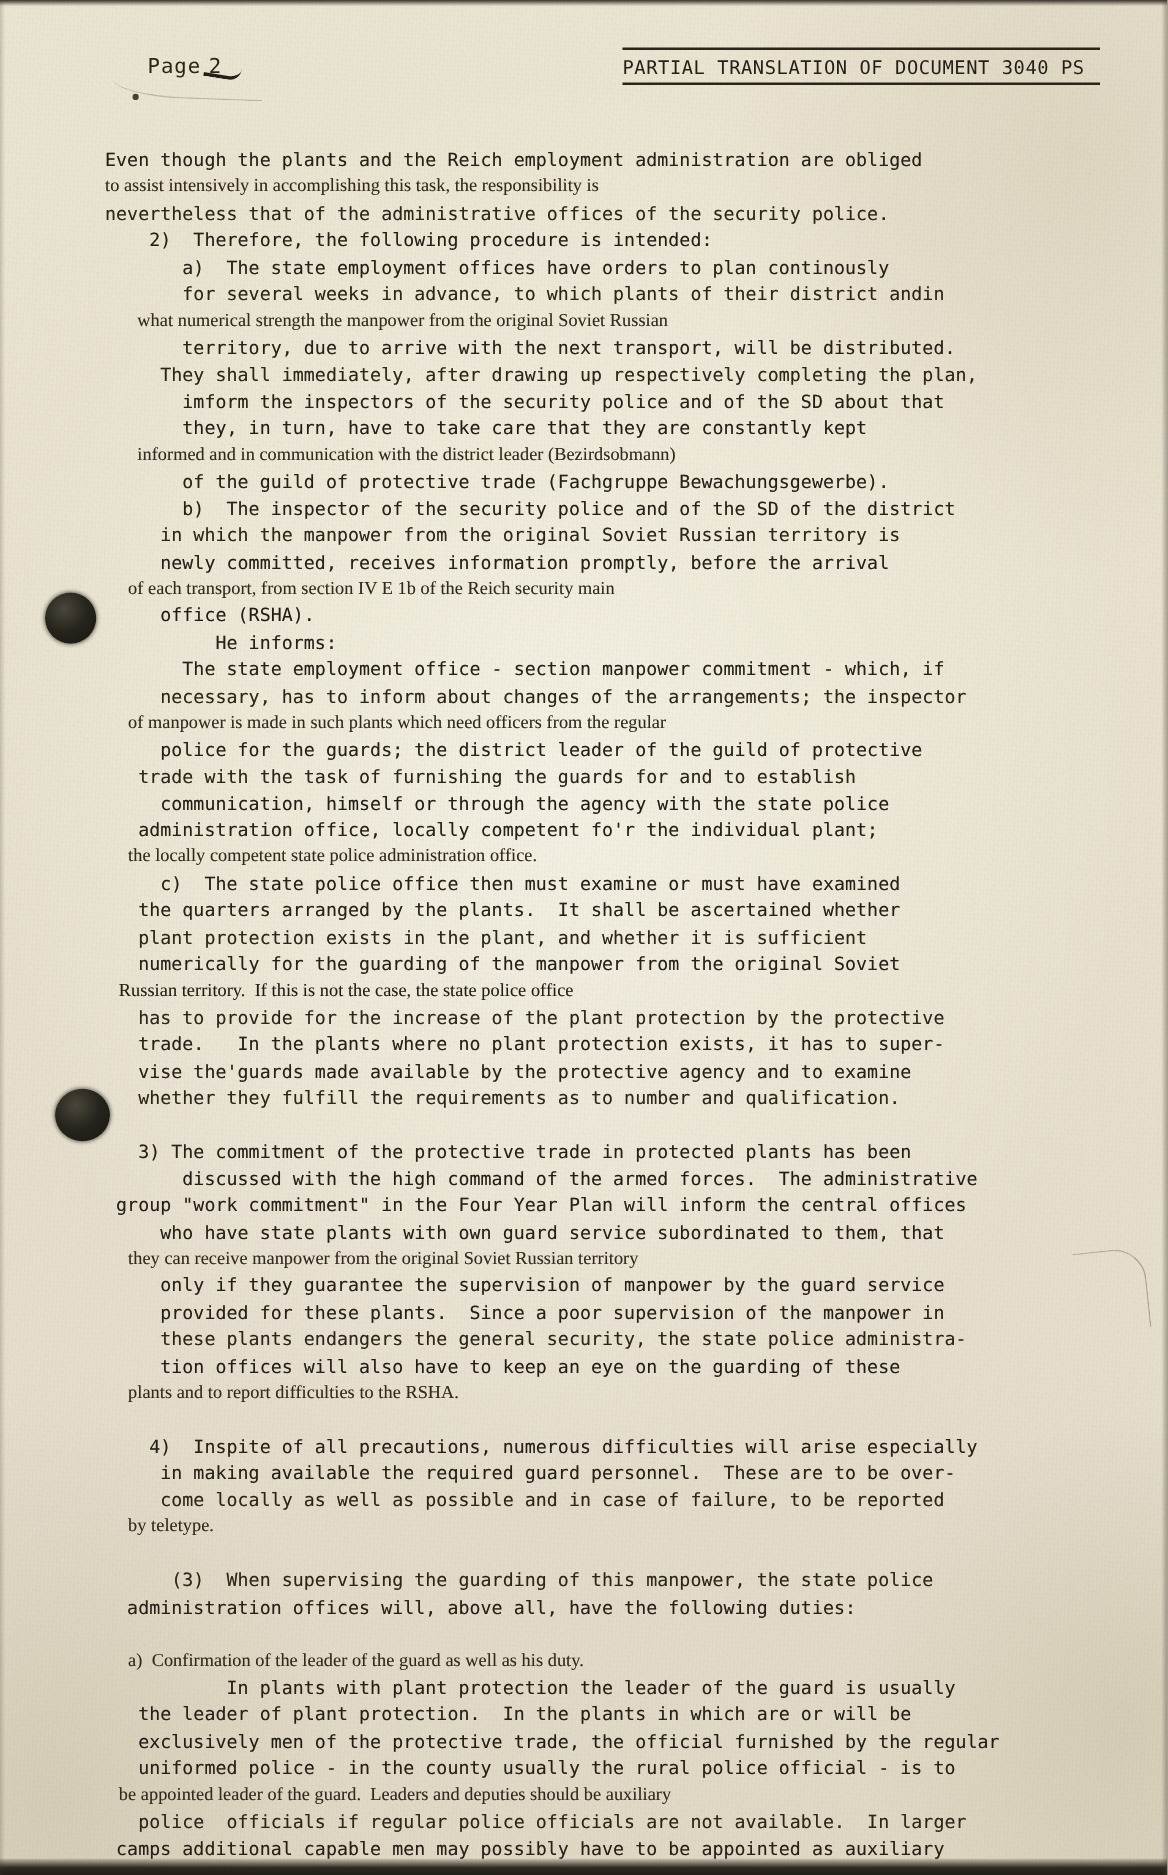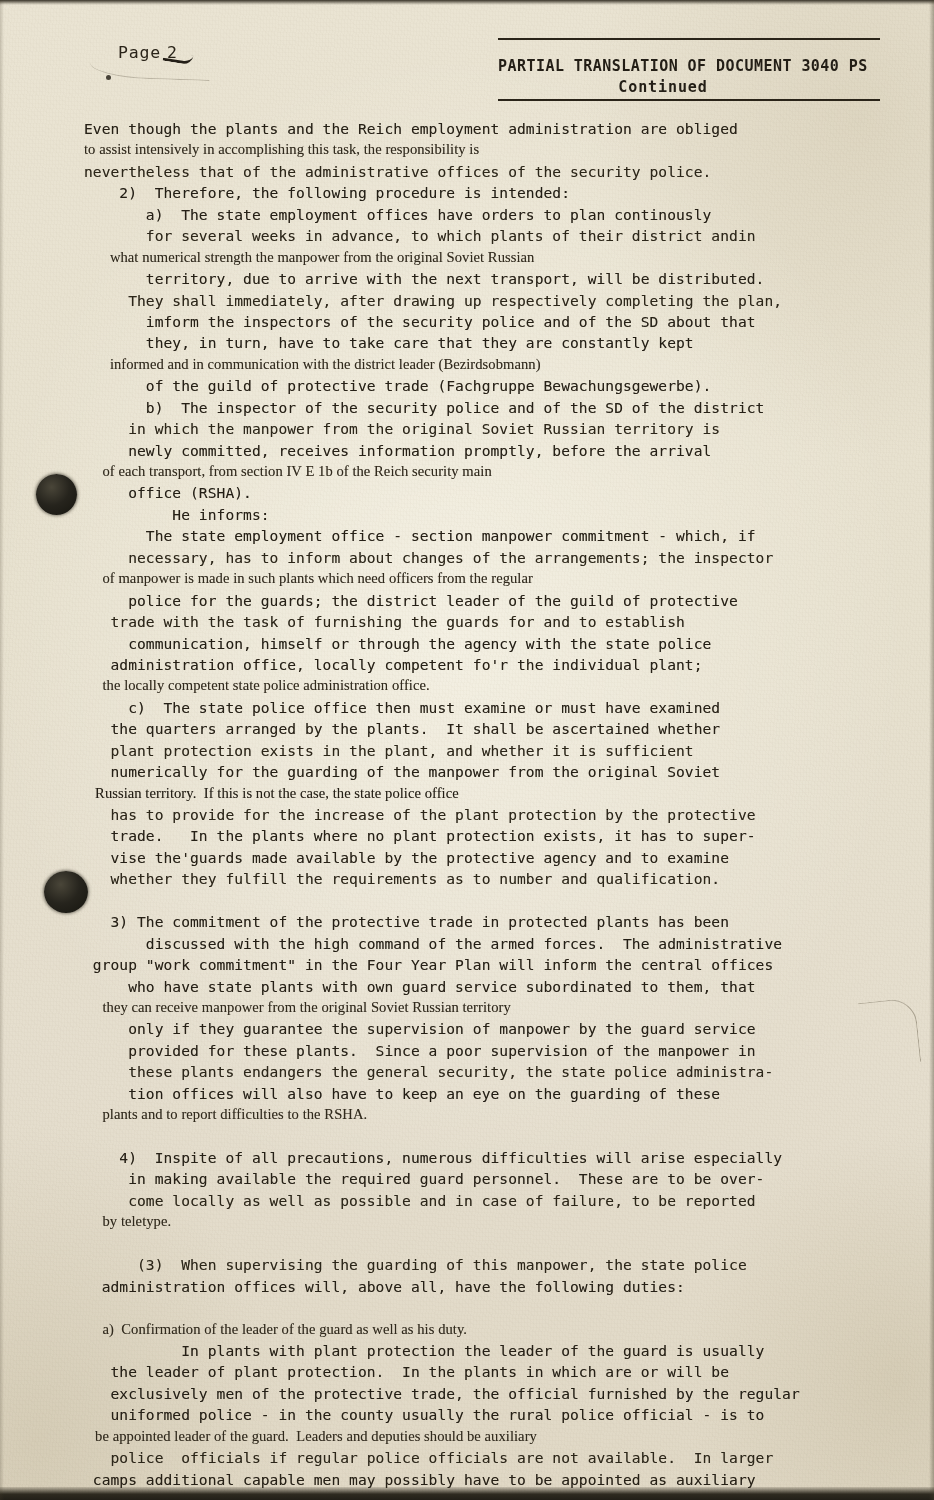--- a/index.html
+++ b/index.html
@@ -143,23 +143,22 @@
     position: absolute;
     left: 466px;
     top: 0;
     width: 382px;
     text-align: left;
     font-size: 15px;
     line-height: 21px;
     letter-spacing: 0.45px;
     border-top: 2px solid #2a2419;
     border-bottom: 2px solid #2a2419;
-    padding: 16px 0 1px 0;
+    padding: 4px 0 1px 0;
     color: #231e16;
-    font-weight: bold;
   }
   .doc-title .cont {
     display: block;
     text-align: center;
     padding-right: 52px;
     letter-spacing: 0.9px;
   }
 
   .body {
     position: absolute;
@@ -190,21 +189,20 @@
 
 <div class="page">
 
   <div class="sheet">
 
     <div class="hdr">
       <div class="page-label"><span>Page</span><span class="num">2</span></div>
 
       <div class="doc-title">
         <span>PARTIAL TRANSLATION OF DOCUMENT 3040 PS</span>
-        <span class="cont">Continued</span>
       </div>
     </div>
 
     <div class="body"><span class="ln">Even though the plants and the Reich employment administration are obliged</span><span class="ln">to assist intensively in accomplishing this task, the responsibility is</span><span class="ln">nevertheless that of the administrative offices of the security police.</span><span class="ln">    2)  Therefore, the following procedure is intended:</span><span class="ln">       a)  The state employment offices have orders to plan continously</span><span class="ln">       for several weeks in advance, to which plants of their district andin</span><span class="ln">       what numerical strength the manpower from the original Soviet Russian</span><span class="ln">       territory, due to arrive with the next transport, will be distributed.</span><span class="ln">     They shall immediately, after drawing up respectively completing the plan,</span><span class="ln">       imform the inspectors of the security police and of the SD about that</span><span class="ln">       they, in turn, have to take care that they are constantly kept</span><span class="ln">       informed and in communication with the district leader (Bezirdsobmann)</span><span class="ln">       of the guild of protective trade (Fachgruppe Bewachungsgewerbe).</span><span class="ln">       b)  The inspector of the security police and of the SD of the district</span><span class="ln">     in which the manpower from the original Soviet Russian territory is</span><span class="ln">     newly committed, receives information promptly, before the arrival</span><span class="ln">     of each transport, from section IV E 1b of the Reich security main</span><span class="ln">     office (RSHA).</span><span class="ln">          He informs:</span><span class="ln">       The state employment office - section manpower commitment - which, if</span><span class="ln">     necessary, has to inform about changes of the arrangements; the inspector</span><span class="ln">     of manpower is made in such plants which need officers from the regular</span><span class="ln">     police for the guards; the district leader of the guild of protective</span><span class="ln">   trade with the task of furnishing the guards for and to establish</span><span class="ln">     communication, himself or through the agency with the state police</span><span class="ln">   administration office, locally competent fo'r the individual plant;</span><span class="ln">     the locally competent state police administration office.</span><span class="ln">     c)  The state police office then must examine or must have examined</span><span class="ln">   the quarters arranged by the plants.  It shall be ascertained whether</span><span class="ln">   plant protection exists in the plant, and whether it is sufficient</span><span class="ln">   numerically for the guarding of the manpower from the original Soviet</span><span class="ln">   Russian territory.  If this is not the case, the state police office</span><span class="ln">   has to provide for the increase of the plant protection by the protective</span><span class="ln">   trade.   In the plants where no plant protection exists, it has to super-</span><span class="ln">   vise the'guards made available by the protective agency and to examine</span><span class="ln">   whether they fulfill the requirements as to number and qualification.</span><span class="ln blank">&nbsp;</span><span class="ln">   3) The commitment of the protective trade in protected plants has been</span><span class="ln">       discussed with the high command of the armed forces.  The administrative</span><span class="ln"> group "work commitment" in the Four Year Plan will inform the central offices</span><span class="ln">     who have state plants with own guard service subordinated to them, that</span><span class="ln">     they can receive manpower from the original Soviet Russian territory</span><span class="ln">     only if they guarantee the supervision of manpower by the guard service</span><span class="ln">     provided for these plants.  Since a poor supervision of the manpower in</span><span class="ln">     these plants endangers the general security, the state police administra-</span><span class="ln">     tion offices will also have to keep an eye on the guarding of these</span><span class="ln">     plants and to report difficulties to the RSHA.</span><span class="ln blank">&nbsp;</span><span class="ln">    4)  Inspite of all precautions, numerous difficulties will arise especially</span><span class="ln">     in making available the required guard personnel.  These are to be over-</span><span class="ln">     come locally as well as possible and in case of failure, to be reported</span><span class="ln">     by teletype.</span><span class="ln blank">&nbsp;</span><span class="ln">      (3)  When supervising the guarding of this manpower, the state police</span><span class="ln">  administration offices will, above all, have the following duties:</span><span class="ln blank">&nbsp;</span><span class="ln">     a)  Confirmation of the leader of the guard as well as his duty.</span><span class="ln">           In plants with plant protection the leader of the guard is usually</span><span class="ln">   the leader of plant protection.  In the plants in which are or will be</span><span class="ln">   exclusively men of the protective trade, the official furnished by the regular</span><span class="ln">   uniformed police - in the county usually the rural police official - is to</span><span class="ln">   be appointed leader of the guard.  Leaders and deputies should be auxiliary</span><span class="ln">   police  officials if regular police officials are not available.  In larger</span><span class="ln"> camps additional capable men may possibly have to be appointed as auxiliary</span><span class="ln"> police officials since an auxiliary police official must be at hand at all</span></div>
 
   </div>
 
   <div class="grain"></div>
   <div class="smudge s1"></div>
   <div class="smudge s2"></div>

